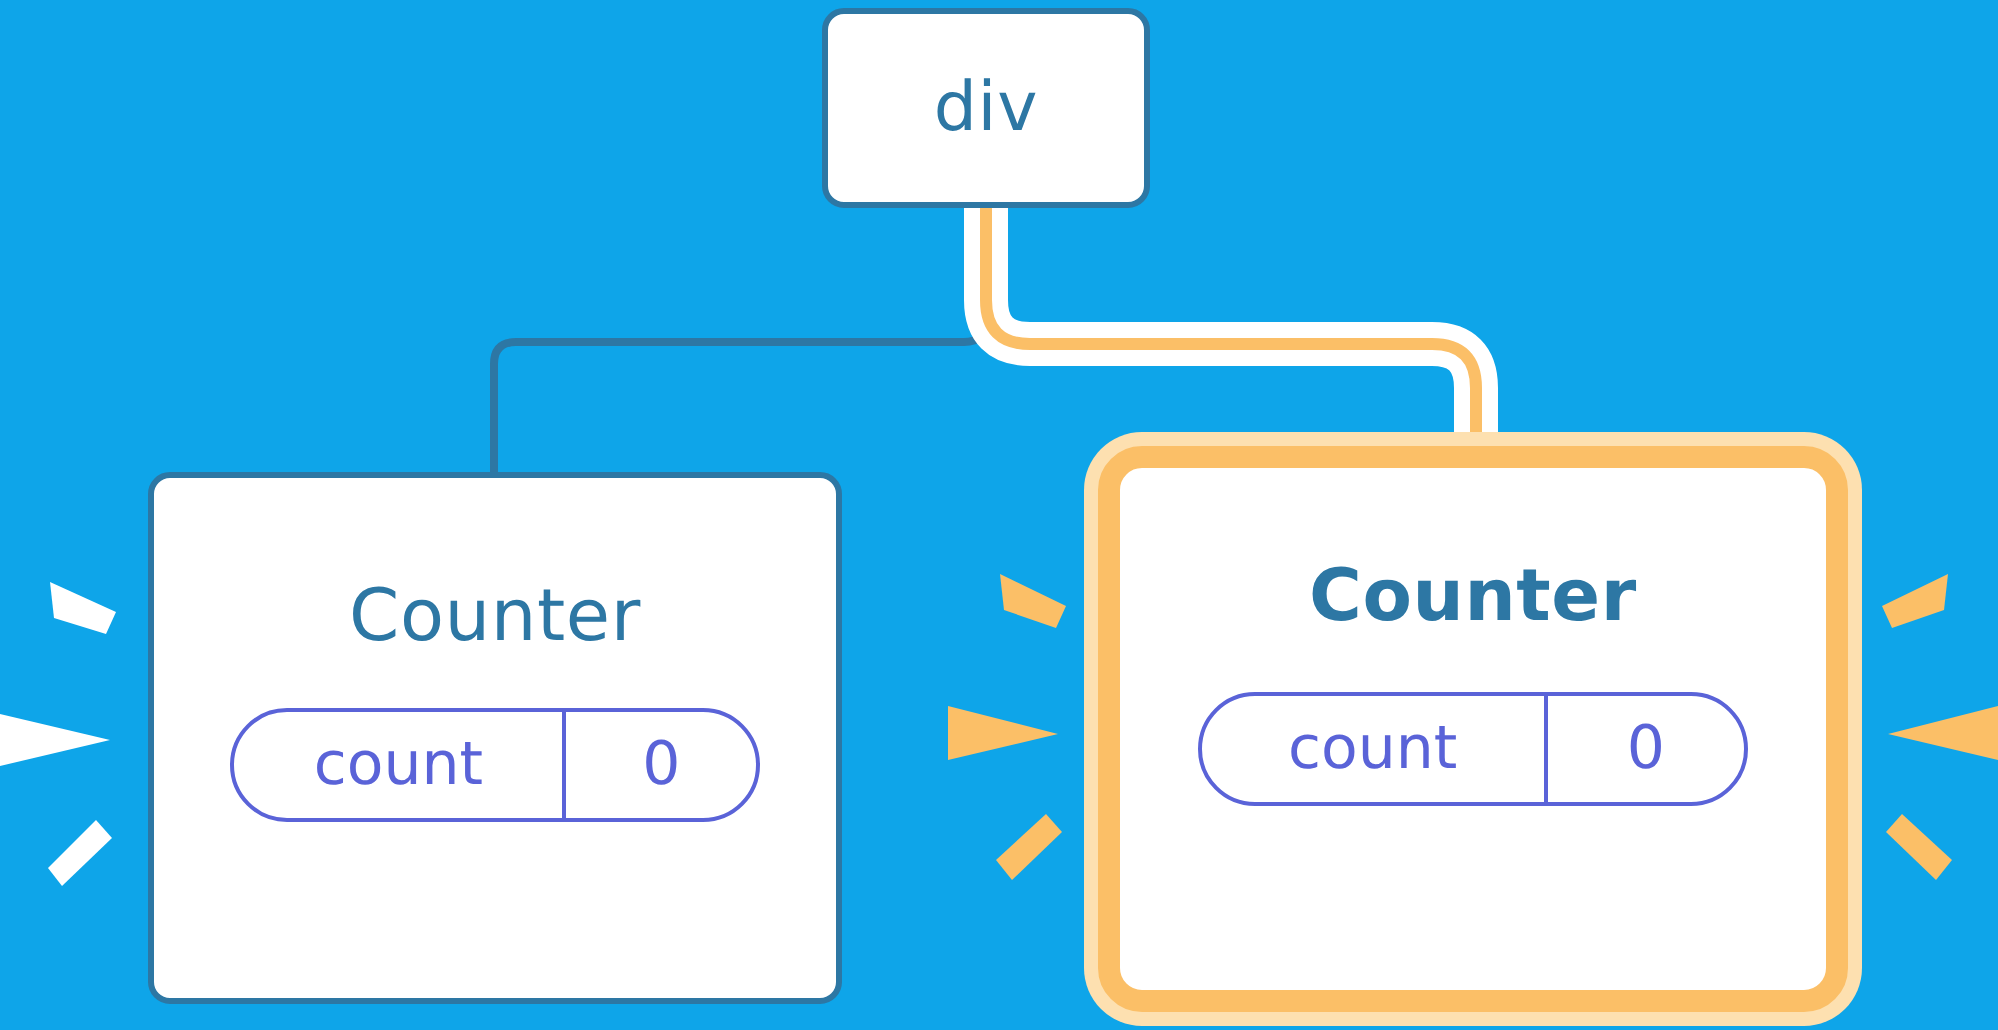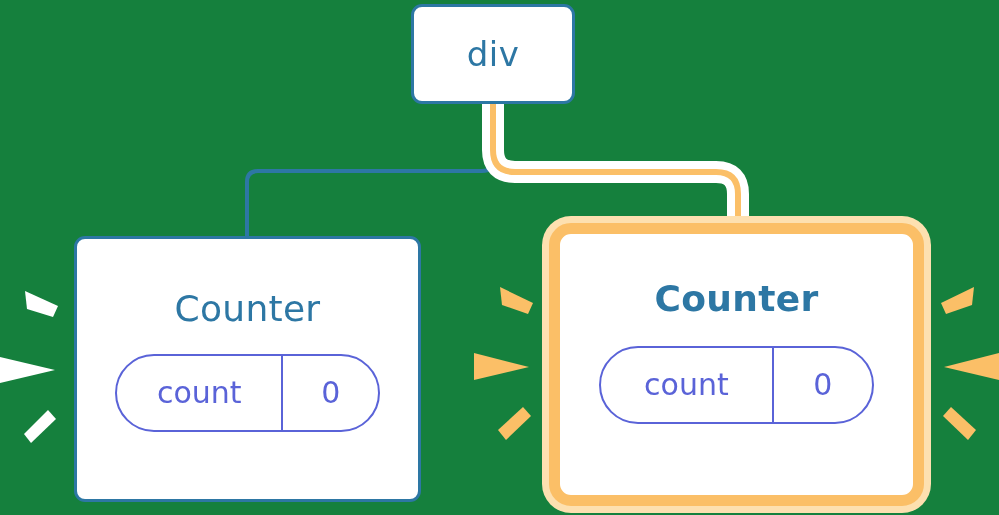--- a/index.html
+++ b/index.html
@@ -9,21 +9,21 @@
   body {
     width: 999px;
     height: 515px;
     overflow: hidden;
     font-family: "DejaVu Sans", sans-serif;
   }
   #stage {
     position: relative;
     width: 999px;
     height: 515px;
-    background: #15803d;
+    background: #0ea5e9;
   }
   #wires {
     position: absolute;
     left: 0;
     top: 0;
     width: 999px;
     height: 515px;
   }
   #rays {
     position: absolute;
@@ -94,21 +94,21 @@
   }
 
   
   .pill {
     position: relative;
     display: flex;
     align-items: stretch;
     border: 2px solid #5a63d8;
     border-radius: 999px;
     background: transparent;
-    height: 78px;
+    height: 57px;
     box-sizing: border-box;
   }
   .node-counter-left .pill {
     margin-top: 27px;
     width: 265px;
   }
   .node-counter-right .pill {
     margin-top: 29px;
     width: 275px;
   }

